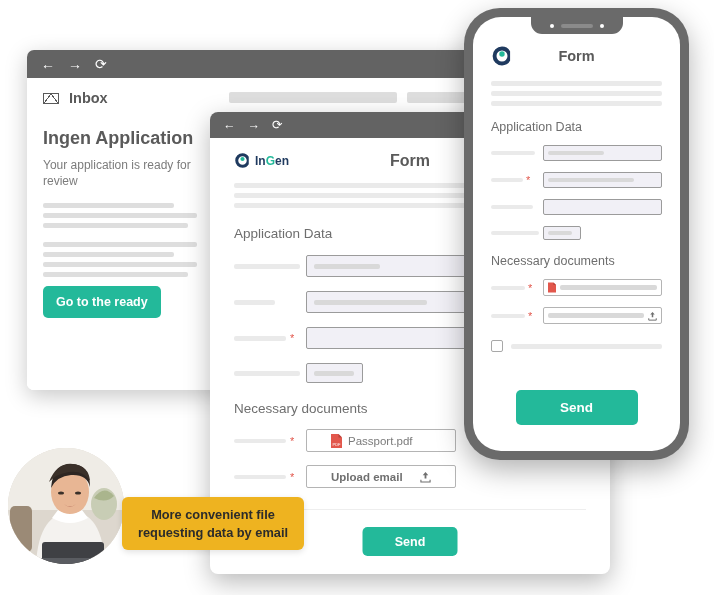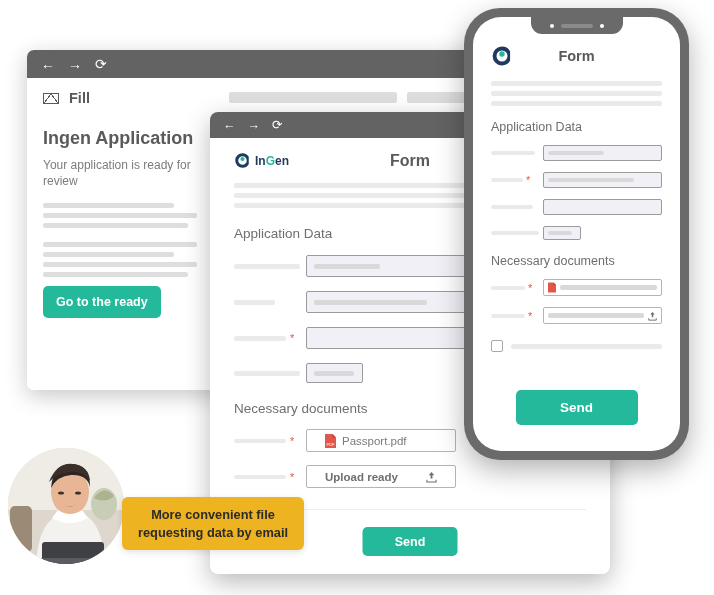--- a/index.html
+++ b/index.html
@@ -96,21 +96,21 @@
     flex: 1; height: 22px; background: #f1f0f6; border: 1px solid #9b9b9b;
     border-radius: 2px; display: flex; align-items: center; padding: 0 7px;
   }
   .finput .bar { height: 5px; background: #d9d9d9; }
   .finput.small { flex: none; width: 57px; height: 20px; }
   .docrow { display: flex; align-items: center; margin-top: 13px; }
   .doc-label { width: 72px; display: flex; align-items: center; gap: 4px; flex:none; }
   .doc-label .bar-lite { height: 4px; }
   .docfield {
     width: 150px; height: 23px; background: #fff; border: 1px solid #b4b4b4;
-    border-radius: 2px; display: flex; align-items: center; padding: 0 18px; gap: 6px;
+    border-radius: 2px; display: flex; align-items: center; padding: 0 24px; gap: 6px;
     font-size: 11.5px; color: #7b7b7b;
   }
   .pdf-ico { width: 11px; height: 14px; flex:none; }
   .up-ico { margin-left: auto; width: 11px; height: 12px; }
   .docfield.upload { font-weight: bold; color: #6f6f6f; }
   .form-hr { position: absolute; left: 24px; right: 24px; bottom: 64px; height: 1px; background: #eeeeee; }
   .send-form {
     position: absolute; left: 50%; transform: translateX(-50%); bottom: 18px;
     width: 95px; height: 29px; font-size: 12.5px;
   }
@@ -190,21 +190,21 @@
 
   <div class="win-mail">
     <div class="mailbar">
       <span class="navico">←</span>
       <span class="navico">→</span>
       <span class="navico">⟳</span>
     </div>
     <div class="mail-body">
       <div class="mail-head">
         <span class="env-icon"></span>
-        <span class="inbox-label">Fill</span>
+        <span class="inbox-label">Inbox</span>
       </div>
       <div class="mail-toolbar-fields">
         <div class="bar" style="width:168px"></div>
         <div class="bar" style="width:68px"></div>
       </div>
       <div class="mail-divider"></div>
       <div class="mail-left">
         <div class="mail-title">Ingen Application</div>
         <div class="mail-sub">Your application is ready for review</div>
         <div class="para">
@@ -300,21 +300,21 @@
           </span>
           <span>Passport.pdf</span>
         </div>
       </div>
       <div class="docrow">
         <div class="doc-label">
           <div class="bar-lite" style="width:52px"></div>
           <span class="req">*</span>
         </div>
         <div class="docfield upload">
-          <span>Upload ready</span>
+          <span>Upload email</span>
           <span class="up-ico">
             <svg width="11" height="12" viewBox="0 0 12 13">
               <path d="M6 1 L9 4.5 H7 V8 H5 V4.5 H3 Z" fill="#6f6f6f"></path>
               <path d="M1 9.5 V12 H11 V9.5" fill="none" stroke="#6f6f6f" stroke-width="1.2"></path>
             </svg>
           </span>
         </div>
       </div>
 
       <div class="form-hr"></div>

